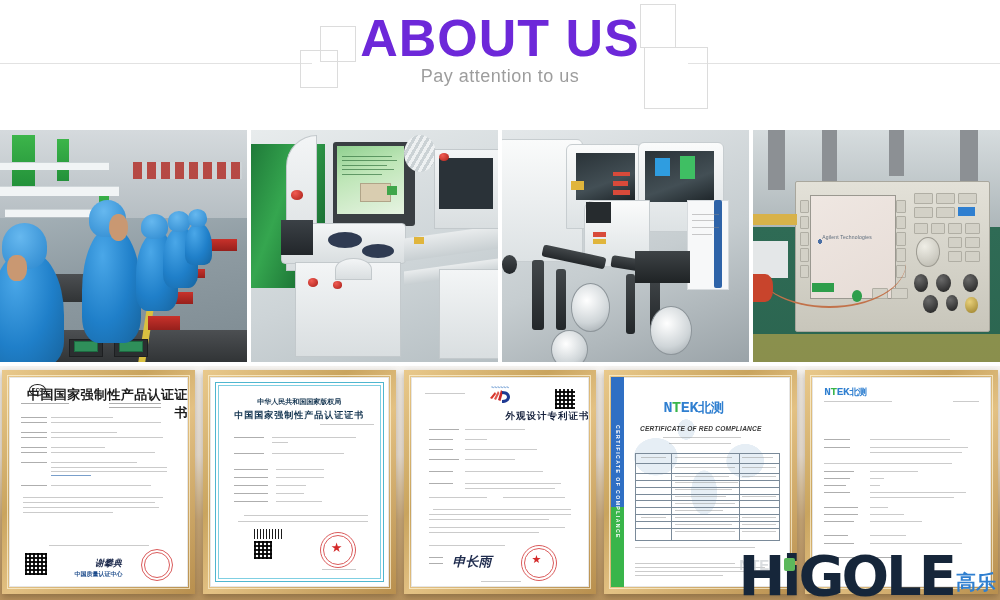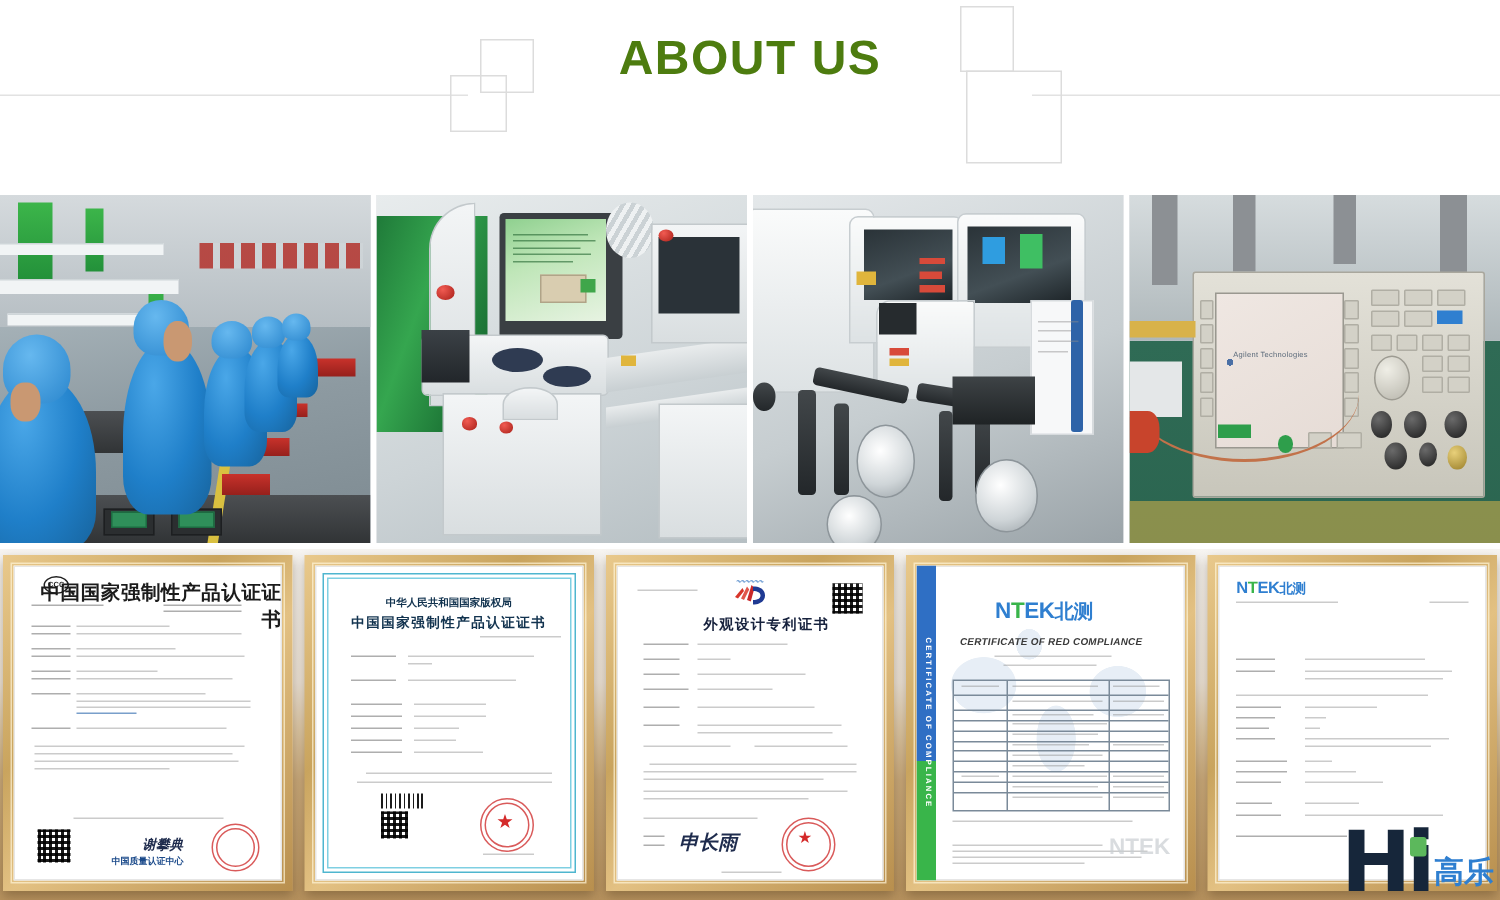--- a/index.html
+++ b/index.html
@@ -12,21 +12,21 @@
   .page{position:relative;width:1000px;height:600px;}
 
   
   .header{position:relative;width:1000px;height:122px;background:#fff;overflow:hidden;}
   .deco-sq{position:absolute;border:1px solid #dcdcdc;background:transparent;}
   .hr{position:absolute;height:1px;background:#e2e2e2;top:63px;}
   .hr-left{left:0;width:312px;}
   .hr-right{right:0;width:312px;}
   .title-block{position:absolute;left:0;right:0;top:14px;text-align:center;}
   .title{
-    font-size:32px;font-weight:700;color:#4d7c0f;letter-spacing:1px;
+    font-size:52px;font-weight:700;color:#6d28d9;letter-spacing:1px;
     line-height:48px;margin:0;
   }
   .subtitle{
     font-size:18px;color:#9d9d9d;font-weight:400;letter-spacing:.5px;
     line-height:24px;margin:2px 0 0 0;
   }
 
   
   .photos{position:absolute;top:130px;left:0;width:1000px;height:232px;display:flex;gap:4px;}
   .photo{position:relative;flex:1;overflow:hidden;background:#d7dadd;}
@@ -122,30 +122,30 @@
 
   
   .orn{position:absolute;inset:5px;border:1.5px solid #4fb6cf;}
   .orn2{position:absolute;inset:8px;border:.5px solid #7fcfe2;}
   .c2h1{position:absolute;top:20px;left:0;right:0;text-align:center;font-size:7px;color:#12334f;font-weight:700;}
   .c2h2{position:absolute;top:32px;left:0;right:0;text-align:center;font-size:9px;color:#12334f;font-weight:700;letter-spacing:1px;}
   .star{position:absolute;color:#d42a2a;font-size:13px;line-height:1;}
 
   
   .c3logo{position:absolute;top:12px;left:50%;transform:translateX(-50%);width:24px;height:16px;}
-  .c3h{position:absolute;top:33px;left:0;right:0;text-align:center;font-size:9.5px;font-weight:700;color:#17223d;letter-spacing:1px;margin-left:22px;}
+  .c3h{position:absolute;top:33px;left:0;right:0;text-align:right;font-size:9.5px;font-weight:700;color:#17223d;letter-spacing:1px;margin-left:22px;}
   .c3wave{position:absolute;top:5px;left:0;right:0;text-align:center;color:#7fa8d8;font-size:6px;}
 
   
   .sideband{position:absolute;left:0;top:0;bottom:0;width:13px;
      background:linear-gradient(180deg,#2f6fc4 0%,#2f6fc4 62%,#39b54a 62%,#39b54a 100%);}
   .sideband span{position:absolute;left:50%;top:50%;
      transform:translate(-50%,-50%) rotate(90deg);transform-origin:center;
      white-space:nowrap;color:#fff;font-size:5.2px;letter-spacing:1.4px;font-weight:700;}
-  .ntek{position:absolute;font-weight:700;letter-spacing:-.3px;}
+  .ntek{position:absolute;font-weight:700;letter-spacing:-.3px;font-family:Liberation Mono, monospace;}
   .ntek .n{color:#2f7fd0;}
   .ntek .t{color:#39b54a;}
   .ntek .cn{color:#2f7fd0;font-weight:700;}
   .c4h{position:absolute;left:0;right:0;text-align:center;font-size:6.6px;
      font-weight:700;font-style:italic;color:#3a3a3a;letter-spacing:.2px;}
   .tbl{position:absolute;border:.5px solid #7a8a99;box-sizing:border-box;}
   .tbl .r{position:absolute;left:0;right:0;border-top:.5px solid #7a8a99;}
   .tbl .c{position:absolute;top:0;bottom:0;border-left:.5px solid #7a8a99;}
   .worldmap{position:absolute;inset:0;opacity:.13;
      background:radial-gradient(ellipse 30% 22% at 25% 38%,#4a7fb5 40%,transparent 41%),
@@ -174,20 +174,21 @@
     <div class="hr hr-left"></div>
     <div class="hr hr-right"></div>
 
     <div class="deco-sq" style="left:320px;top:26px;width:34px;height:34px;"></div>
     <div class="deco-sq" style="left:300px;top:50px;width:36px;height:36px;"></div>
     <div class="deco-sq" style="left:640px;top:4px;width:34px;height:42px;"></div>
     <div class="deco-sq" style="left:644px;top:47px;width:62px;height:60px;"></div>
 
     <div class="title-block">
       <div class="title">ABOUT US</div>
+      <div class="subtitle">Pay attention to us</div>
     </div>
   </div>
 
   <div class="photos">
 
     <div class="photo">
       <div class="photo-inner p1">
         <div class="ceil"></div>
         <div class="redstrip"></div>
         <div class="grn" style="left:5%;top:2%;width:9%;height:22%;"></div>
@@ -556,15 +557,16 @@
         <div class="cz" style="left:12px;top:166px;width:30px;"></div>
           <div class="cz2" style="left:58px;top:166px;width:92px;"></div>
         <div class="cz" style="left:12px;top:180px;width:74px;"></div>
       </div>
     </div>
   </div>
 
   <div class="logo">
     <span class="mark">H</span>
       <span class="mark" style="position:relative;">i<span class="dot" style="left: 2px; top: 4px; width: 11px; height: 13px; border-radius: 2px;"></span></span>
+      <span class="mark">GOLE</span>
     <span class="cn">高乐</span>
   </div>
 </div>
 
 </body></html>

